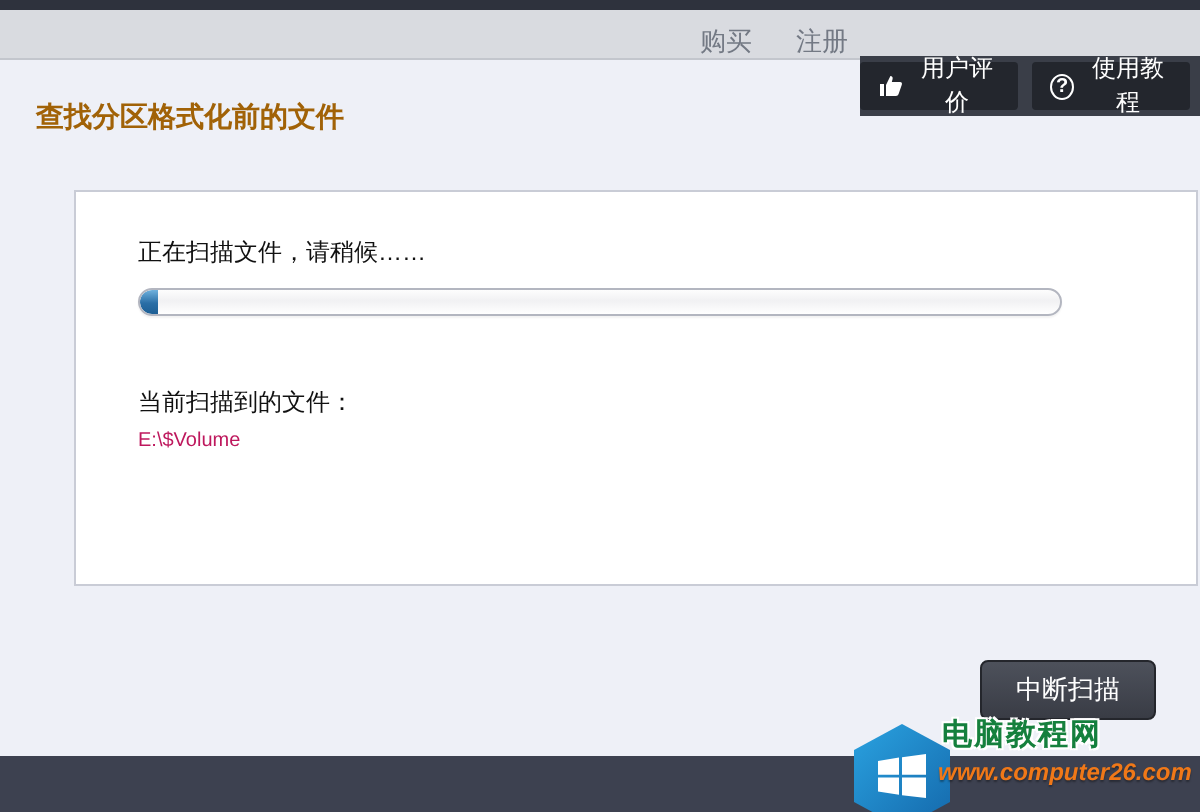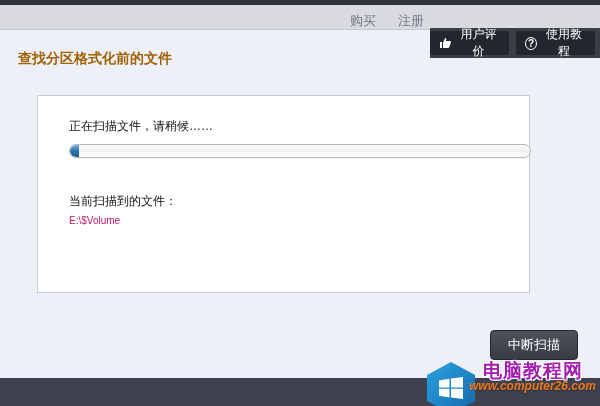--- a/index.html
+++ b/index.html
@@ -43,21 +43,21 @@
     width: 13px; height: 13px; border: 1px solid #ffffff; border-radius: 50%;
     color: #ffffff; font-size: 10px; font-weight: bold;
     display: inline-flex; align-items: center; justify-content: center;
   }
   
   .page-title {
     position: absolute; top: 50px; left: 18px;
     font-size: 14px; font-weight: bold; color: #a16207;
   }
   .scan-panel {
-    position: absolute; left: 37px; top: 95px; width: 493px; height: 198px;
+    position: absolute; left: 37px; top: 95px; width: 562px; height: 198px;
     background: #ffffff; border: 1px solid #c9ccd6;
   }
   .scan-status {
     position: absolute; left: 31px; top: 22px;
     font-size: 12px; color: #111111;
   }
   .progress-track {
     position: absolute; left: 31px; top: 48px; width: 462px; height: 14px;
     border: 1px solid #b3b6c0; border-radius: 7px;
     background: linear-gradient(#fdfdfd, #f1f1f3 45%, #ffffff);
@@ -96,22 +96,22 @@
     position: absolute; right: 8px; bottom: 0; height: 50px; width: 165px;
     z-index: 5;
   }
   .wm-hex {
     position: absolute; left: 0; bottom: -8px; width: 48px; height: 52px;
     background: linear-gradient(135deg, #2aa2e0, #1468ab);
     clip-path: polygon(50% 0, 100% 25%, 100% 75%, 50% 100%, 0 75%, 0 25%);
     display: flex; align-items: center; justify-content: center;
   }
   .wm-site {
-    position: absolute; left: 56px; top: 2px;
-    font-size: 19px; font-weight: bold; color: #a21caf; letter-spacing: 1px;
+    position: absolute; left: 44px; top: 2px;
+    font-size: 15px; font-weight: bold; color: #15803d; letter-spacing: 1px;
     text-shadow: -1px -1px 0 #fff, 1px -1px 0 #fff, -1px 1px 0 #fff, 1px 1px 0 #fff;
     white-space: nowrap;
   }
   .wm-url {
     position: absolute; left: 42px; top: 23px;
     font-size: 12px; font-weight: bold; font-style: italic; color: #f07818;
     text-shadow: 0 1px 1px rgba(0,0,0,0.35);
     white-space: nowrap;
   }
 </style>

